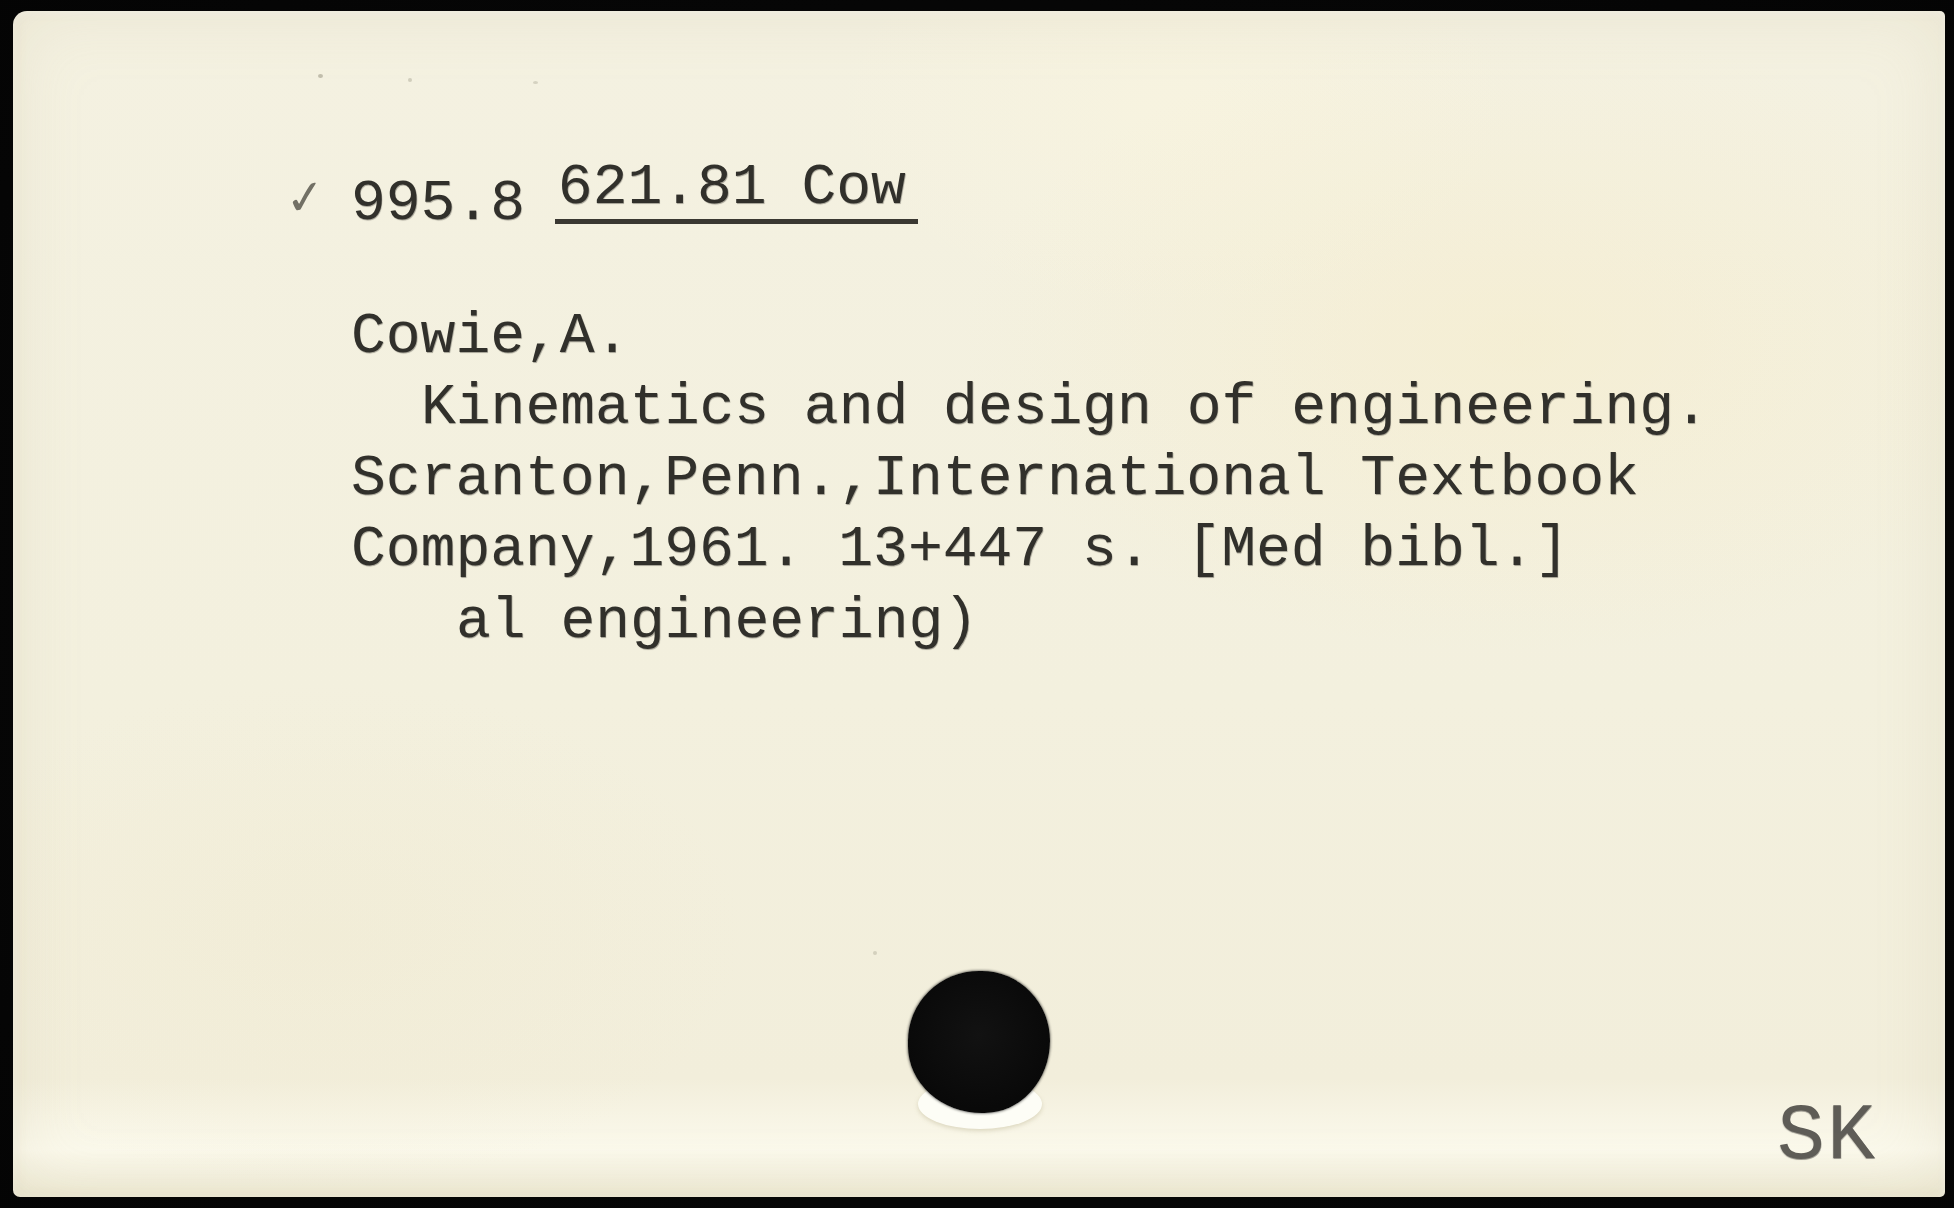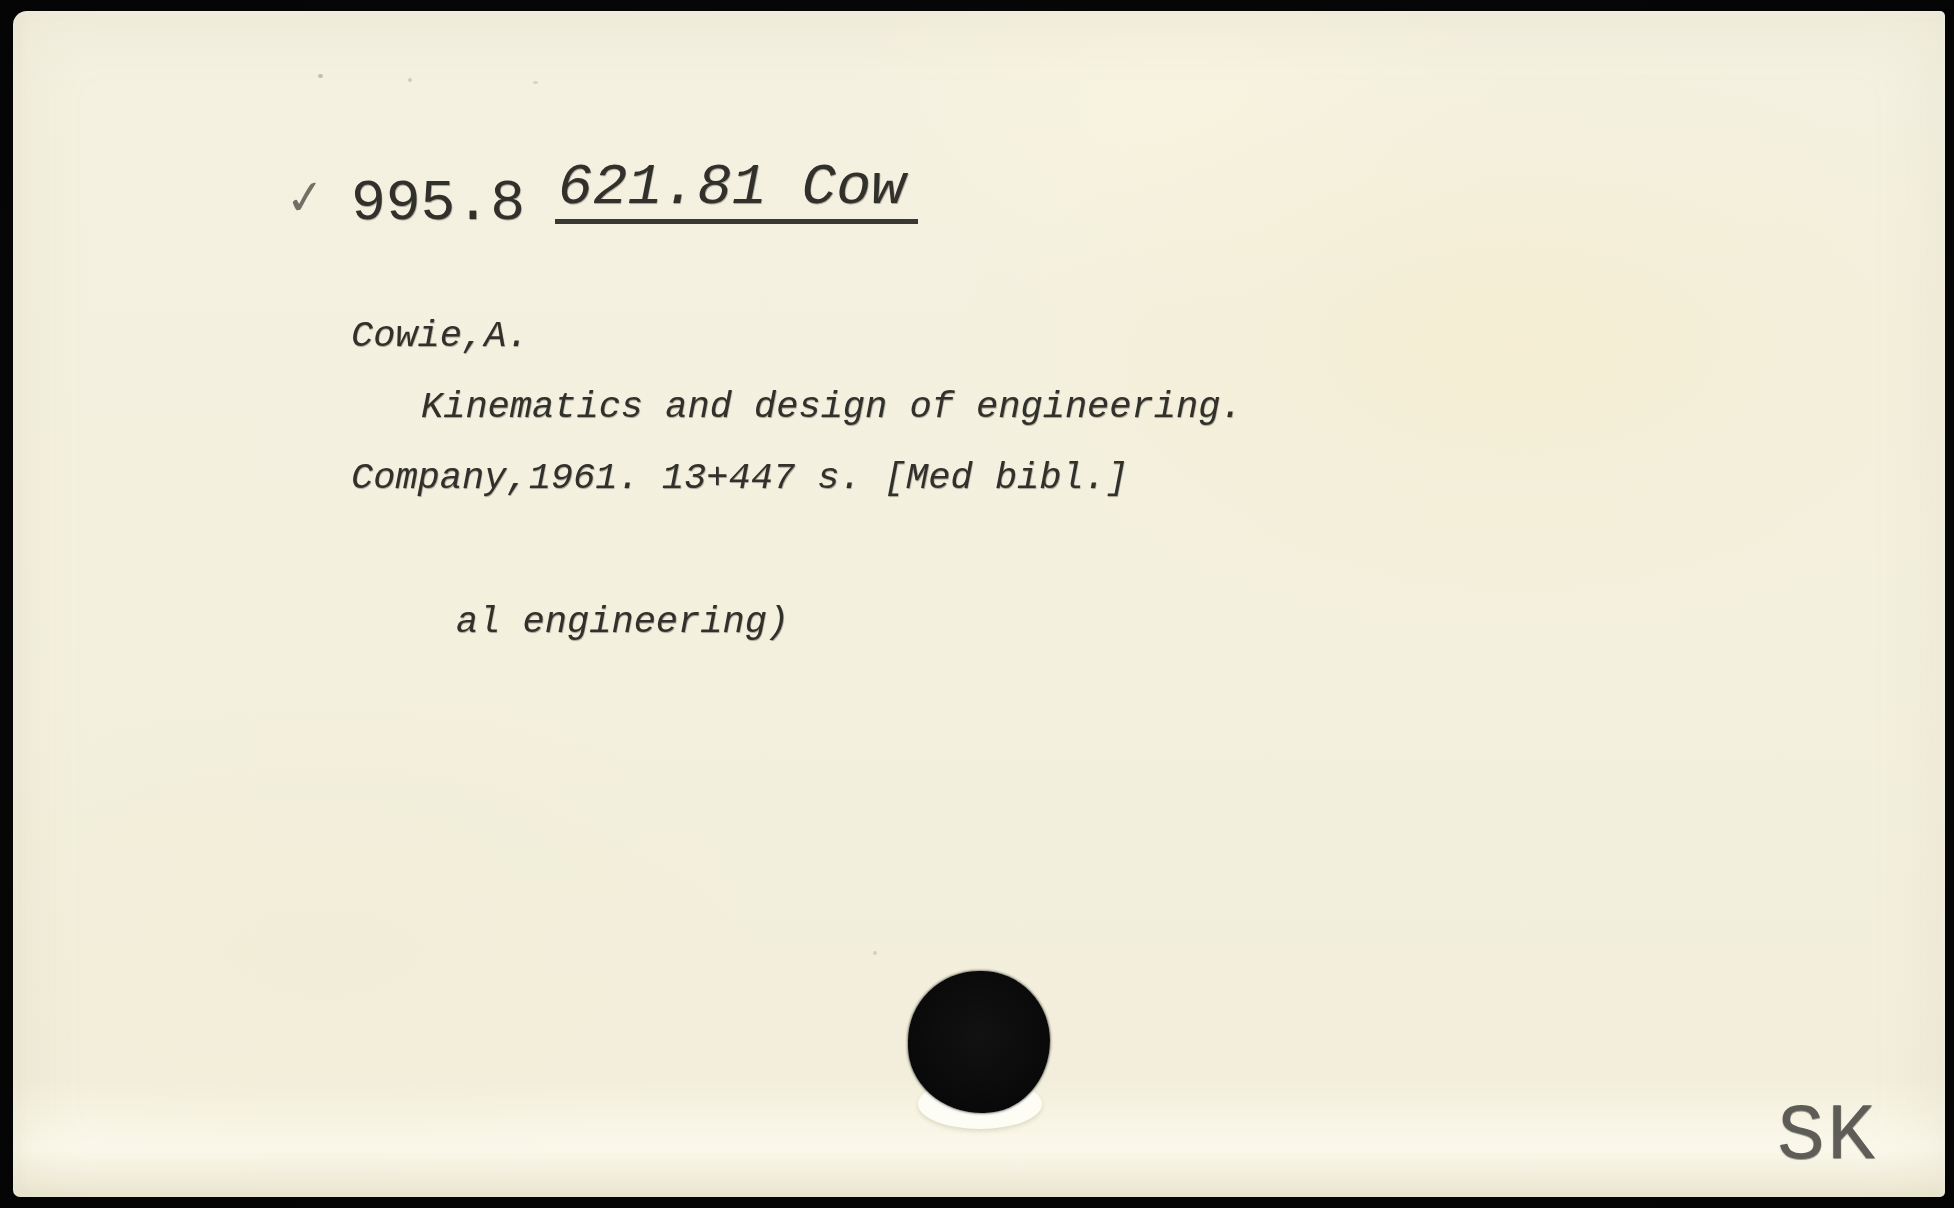--- a/index.html
+++ b/index.html
@@ -53,21 +53,20 @@
     letter-spacing: 0;
     white-space: pre;
     text-shadow: 0.6px 0.9px 0.7px rgba(42,40,34,0.38);
   }
   .call-primary { left: 336px; top: 90px; }
   .call-primary .underlined {
     display: inline-block;
     border-bottom: 5px solid #3a3832;
     padding: 0 12px 2px 3px;
     margin-left: -3px;
-    font-style: italic;
   }
   .call-secondary { left: 338px; top: 164px; }
 
   .checkmark {
     position: absolute;
     left: 272px;
     top: 162px;
     font-size: 48px;
     line-height: 48px;
     color: #5c5a50;
@@ -89,24 +88,23 @@
   .series-block {
     position: absolute;
     left: 338px;
     top: 578px;
   }
   .series-block .line {
     line-height: 66px;
   }
   .line {
     color: #31302b;
-    font-size: 37px;
+    font-size: 58px;
     white-space: pre;
     text-shadow: 0.6px 0.9px 0.7px rgba(42,40,34,0.38);
-    font-style: italic;
   }
   .indent2 { padding-left: 70px; }
   .indent3 { padding-left: 105px; }
 
   .punch-tear {
     position: absolute;
     left: 905px;
     top: 1068px;
     width: 124px;
     height: 50px;
@@ -156,20 +154,21 @@
       <span class="underlined">621.81 Cow</span>
     </div>
 
     <div class="typed call-secondary">995.8</div>
 
     <div class="checkmark">✓</div>
 
     <div class="body-block">
       <div class="line">Cowie,A.</div>
       <div class="line indent2">Kinematics and design of engineering.</div>
+      <div class="line">Scranton,Penn.,International Textbook</div>
       <div class="line">Company,1961. 13+447 s. [Med bibl.]</div>
     </div>
 
     <div class="series-block">
       <div class="line indent3">al engineering)</div>
     </div>
 
     <div class="punch-tear"></div>
     <div class="punch-hole"></div>
 

